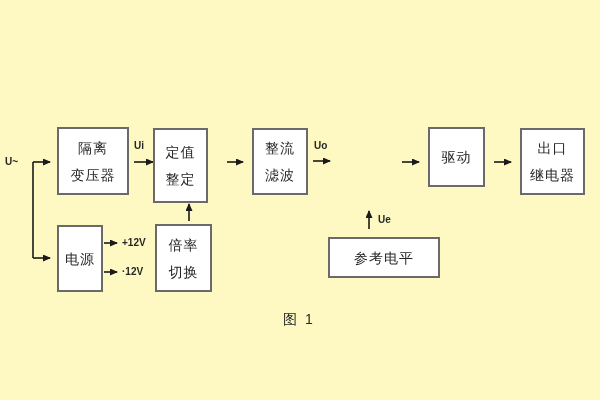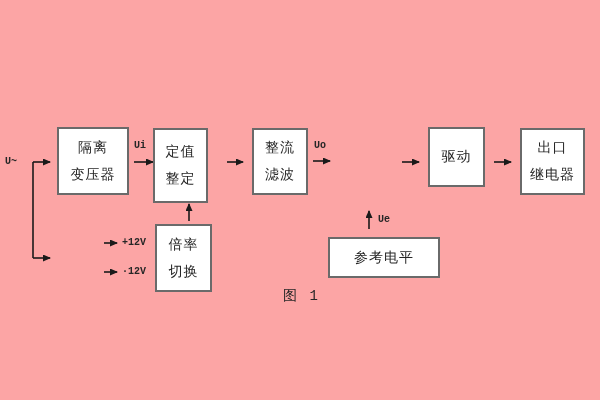--- a/index.html
+++ b/index.html
@@ -1,30 +1,30 @@
 <!DOCTYPE html>
 <html><head>
 <meta charset="utf-8">
 <style>
   html,body{margin:0;padding:0;background:#ffffff;}
   #canvas{
-    position:relative;width:600px;height:400px;background:#fca5a5;overflow:hidden;
-    font-family:Liberation Mono, monospace;color:#262626;
+    position:relative;width:600px;height:400px;background:#fef9c3;overflow:hidden;
+    font-family:Liberation Sans, sans-serif;color:#262626;
   }
   .block{
     position:absolute;box-sizing:border-box;border:2px solid #6a6a6a;background:#ffffff;
     display:flex;flex-direction:column;align-items:center;justify-content:center;
     font-size:14px;line-height:14px;gap:13px;letter-spacing:1px;
   }
   .block span{white-space:nowrap;}
   .lbl{
     position:absolute;font-size:10px;font-weight:600;line-height:14px;white-space:nowrap;
   }
   .cap{
-    position:absolute;font-size:14px;font-weight:400;letter-spacing:2px;
+    position:absolute;font-size:14px;font-weight:400;letter-spacing:2px;margin-top:24px;
   }
   svg.wires{position:absolute;left:0;top:0;pointer-events:none;}
 </style>
 </head>
 <body>
 
 <div id="canvas">
 
   <svg class="wires" width="600" height="400" viewBox="0 0 600 400">
     <defs>
@@ -66,20 +66,23 @@
 
   <div class="block" style="left:428px;top:127px;width:57px;height:60px">
     <span>驱动</span>
   </div>
 
   <div class="block" style="left:520px;top:128px;width:65px;height:67px">
     <span>出口</span>
     <span>继电器</span>
   </div>
 
+  <div class="block" style="left:57px;top:225px;width:46px;height:67px">
+    <span>电源</span>
+  </div>
 
   <div class="block" style="left:155px;top:224px;width:57px;height:68px">
     <span>倍率</span>
     <span>切换</span>
   </div>
 
   <div class="block" style="left:328px;top:237px;width:112px;height:41px">
     <span>参考电平</span>
   </div>
 

